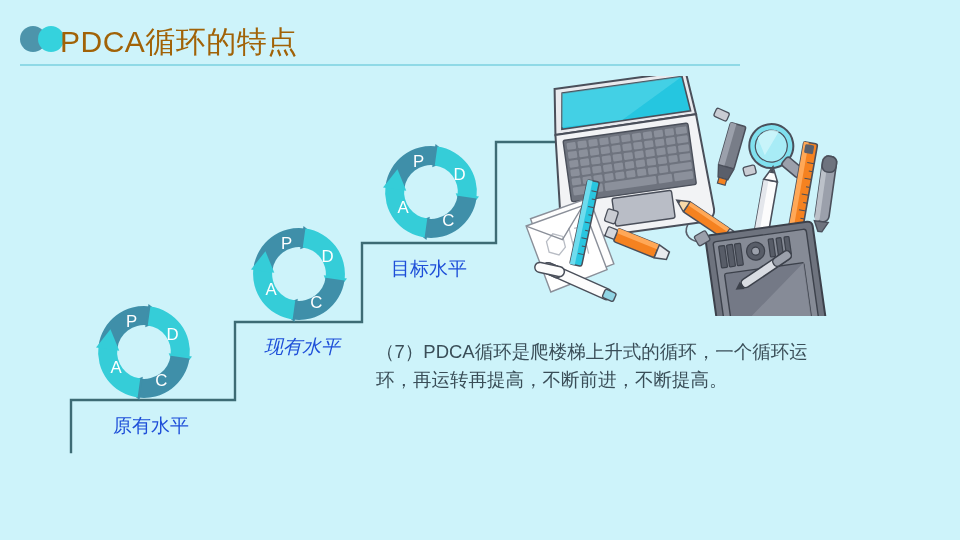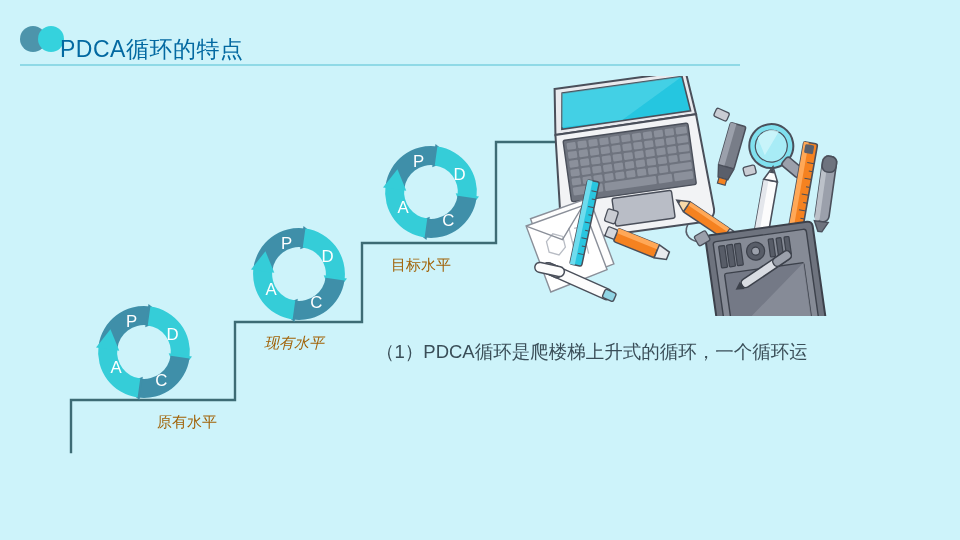--- a/index.html
+++ b/index.html
@@ -12,33 +12,33 @@
   #slide{position:absolute;inset:0;width:960px;height:540px;}
 
   
   .header{position:absolute;left:0;top:0;width:960px;height:66px;}
   .logo-dots{position:absolute;left:20px;top:26px;width:48px;height:26px;}
   .dot{position:absolute;top:0;width:26px;height:26px;border-radius:50%;}
   .dot-a{left:0;background:#4d94ab;}
   .dot-b{left:18px;background:#35d2dd;}
   .header-title{
     position:absolute;left:60px;top:22px;
-    font-size:23px;color:#0369a1;letter-spacing:.5px;white-space:nowrap;margin-top:12px;
+    font-size:30px;color:#a16207;letter-spacing:.5px;white-space:nowrap;
   }
   .header-rule{position:absolute;left:20px;top:64px;width:720px;height:1.5px;background:#8fd9e6;}
 
   
   .stair{position:absolute;left:0;top:0;width:960px;height:540px;pointer-events:none;}
 
   
   .wheel{position:absolute;}
   .wheel svg{display:block;}
 
   .step-label{
-    position:absolute;font-size:15px;color:#a16207;white-space:nowrap;
+    position:absolute;font-size:19px;color:#1d4ed8;white-space:nowrap;
   }
 
   
   .para{
     position:absolute;left:376px;top:338px;width:390px;
     font-size:18.5px;line-height:28px;color:#3a4e58;
     letter-spacing:0px;
   }
   .para div{white-space:nowrap;}
 
@@ -81,21 +81,21 @@
       <g>
         <path fill="#35cdd8" d="M100 182 A82 82 0 0 1 18 100 L52 100 A48 48 0 0 0 100 148 Z" transform="rotate(8 100 100)"></path>
         <path fill="#35cdd8" d="M14 104 L56 104 L35 68 Z" transform="rotate(8 100 100)"></path>
       </g>
       <text x="68" y="55" fill="#ffffff" font-size="30" font-family="Liberation Sans, sans-serif">P</text>
       <text x="140" y="78" fill="#ffffff" font-size="30" font-family="Liberation Sans, sans-serif">D</text>
       <text x="120" y="160" fill="#ffffff" font-size="30" font-family="Liberation Sans, sans-serif">C</text>
       <text x="40" y="138" fill="#ffffff" font-size="30" font-family="Liberation Sans, sans-serif">A</text>
     </svg>
   </div>
-  <div class="step-label" style="left:113px;top:413px;margin-left:44px;">原有水平</div>
+  <div class="step-label" style="left:113px;top:413px;">原有水平</div>
 
   <div class="wheel" style="left:243px;top:218px;">
     <svg width="112" height="112" viewBox="0 0 200 200">
       <g>
         <path fill="#3f8fa9" d="M100 18 A82 82 0 0 0 18 100 L52 100 A48 48 0 0 1 100 52 Z" transform="rotate(8 100 100)"></path>
         <path fill="#3f8fa9" d="M96 14 L96 56 L132 35 Z" transform="rotate(8 100 100)"></path>
       </g>
       <g>
         <path fill="#35cdd8" d="M100 18 A82 82 0 0 1 182 100 L148 100 A48 48 0 0 0 100 52 Z" transform="rotate(8 100 100)"></path>
         <path fill="#35cdd8" d="M186 96 L144 96 L165 132 Z" transform="rotate(8 100 100)"></path>
@@ -136,21 +136,22 @@
       </g>
       <text x="68" y="55" fill="#ffffff" font-size="30" font-family="Liberation Sans, sans-serif">P</text>
       <text x="140" y="78" fill="#ffffff" font-size="30" font-family="Liberation Sans, sans-serif">D</text>
       <text x="120" y="160" fill="#ffffff" font-size="30" font-family="Liberation Sans, sans-serif">C</text>
       <text x="40" y="138" fill="#ffffff" font-size="30" font-family="Liberation Sans, sans-serif">A</text>
     </svg>
   </div>
   <div class="step-label" style="left:391px;top:256px;">目标水平</div>
 
   <div class="para">
-    <div>（1）PDCA循环是爬楼梯上升式的循环，一个循环运</div>
+    <div>（7）PDCA循环是爬楼梯上升式的循环，一个循环运</div>
+    <div>环，再运转再提高，不断前进，不断提高。</div>
   </div>
 
   <div class="desk">
     <svg width="330" height="240" viewBox="0 0 330 240">
 
       <path fill="none" stroke="#5a5f6b" stroke-width="1.6" d="M128 52 C150 48 160 60 152 78 C144 96 150 106 160 114 C172 124 178 136 172 148
                C166 160 176 166 186 166"></path>
 
       <g transform="rotate(-6 108 80)">
 

